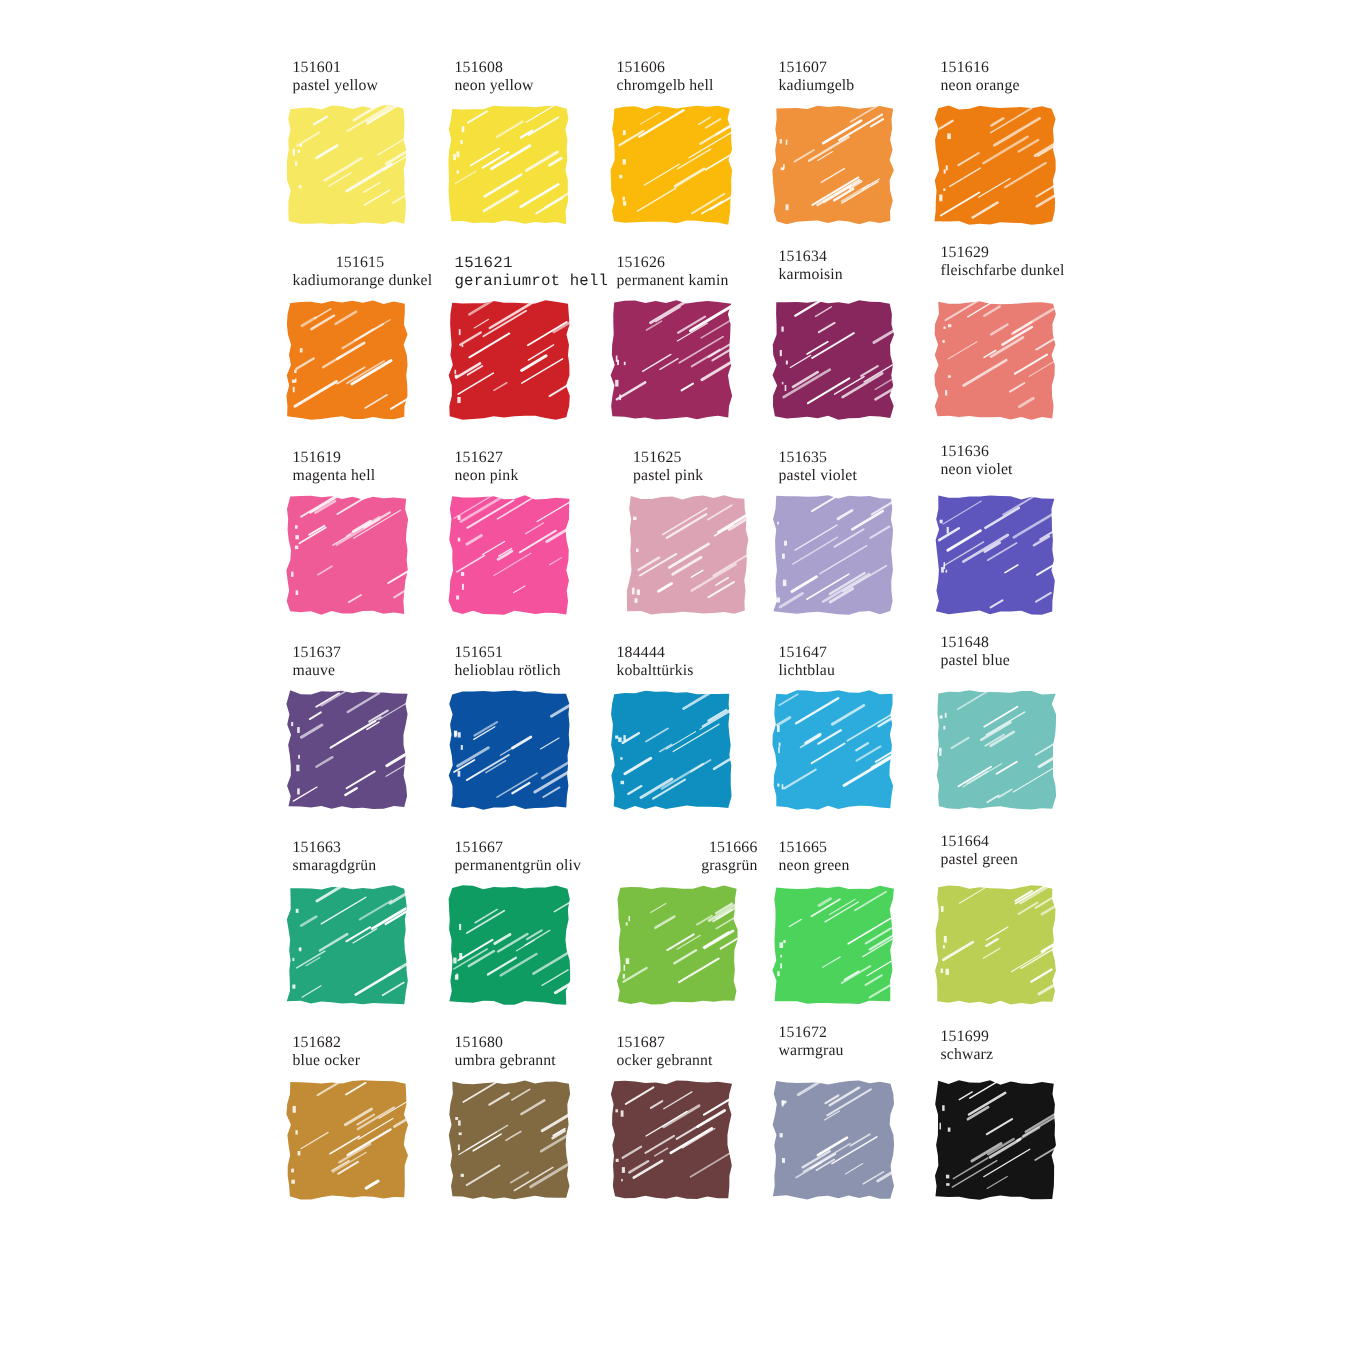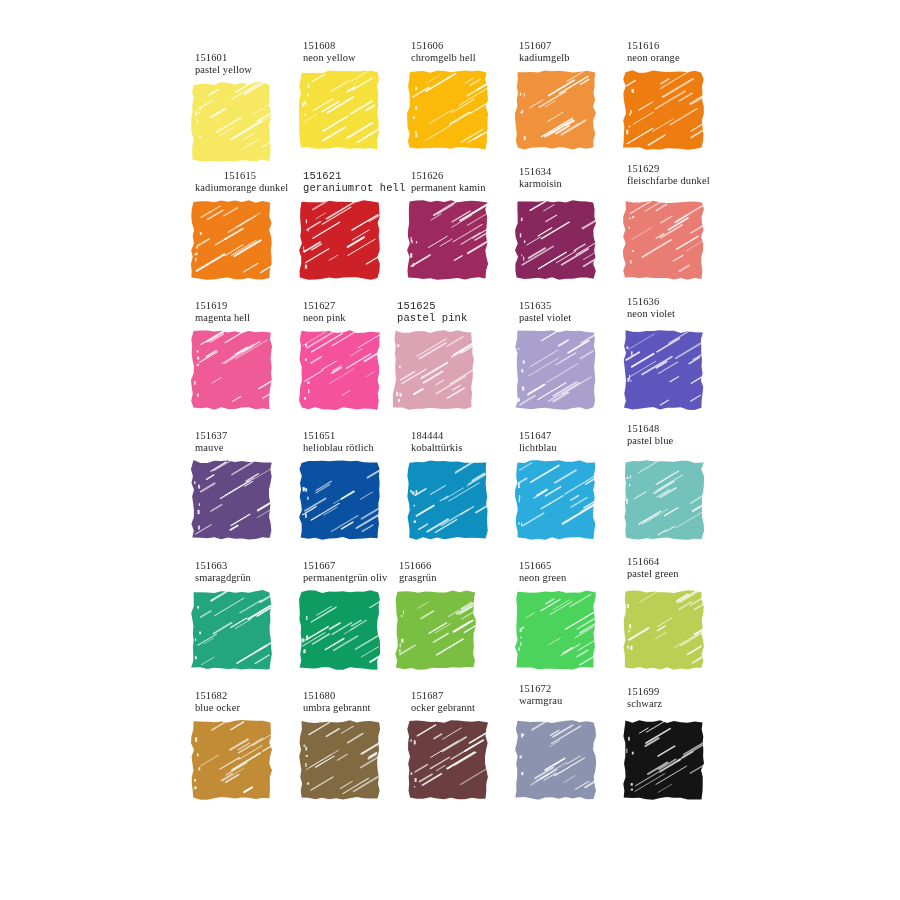--- a/index.html
+++ b/index.html
@@ -62,21 +62,21 @@
     height: 82px;
   }
 </style>
 </head>
 <body>
 
 <div id="sheet">
   <div class="grid" id="grid">
       <div class="row">
         <div class="cell" style="left: 0px;">
-          <div class="cell-labels" style="margin-top: 12px;">
+          <div class="cell-labels" style="margin-top: 0px;">
             <div class="code">151601</div>
             <div class="name">pastel yellow</div>
           </div>
           <div class="swatch-wrap">
             <svg viewBox="0 0 83 82" preserveAspectRatio="none">
               <polygon points="3.50,3.91 10.41,3.03 17.32,2.72 24.23,4.06 31.14,1.37 38.05,1.75 44.95,3.63 51.86,1.84 58.77,3.56 65.68,1.15 72.59,1.28 78.93,3.50 79.59,10.32 79.62,17.14 79.08,23.95 80.76,30.77 80.68,37.59 79.10,44.41 79.71,51.23 79.52,58.05 80.50,64.86 80.44,71.68 79.50,80.19 72.59,78.57 65.68,80.29 58.77,79.70 51.86,79.30 44.95,80.56 38.05,80.02 31.14,80.43 24.23,79.89 17.32,80.16 10.41,80.23 2.54,78.50 2.18,71.68 2.33,64.86 3.81,58.05 1.39,51.23 1.19,44.41 1.33,37.59 2.46,30.77 2.22,23.95 3.64,17.14 2.12,10.32" fill="#F7E861"></polygon>
               <line x1="41.57" y1="18.35" x2="69.15" y2="1.87" stroke="#ffffff" stroke-width="1.35" stroke-linecap="round" opacity="0.61"></line>
               <line x1="61.72" y1="34.31" x2="83.80" y2="21.11" stroke="#ffffff" stroke-width="0.73" stroke-linecap="round" opacity="0.80"></line>
               <line x1="54.72" y1="13.69" x2="78.58" y2="-0.58" stroke="#ffffff" stroke-width="0.97" stroke-linecap="round" opacity="0.93"></line>
               <line x1="52.87" y1="67.79" x2="69.71" y2="57.72" stroke="#ffffff" stroke-width="1.00" stroke-linecap="round" opacity="0.81"></line>
@@ -449,21 +449,21 @@
               <line x1="23.79" y1="40.70" x2="38.36" y2="31.99" stroke="#ffffff" stroke-width="0.85" stroke-linecap="round" opacity="0.89"></line>
               <line x1="60.07" y1="18.72" x2="89.85" y2="0.92" stroke="#ffffff" stroke-width="0.81" stroke-linecap="round" opacity="0.93"></line>
               <rect x="6.10" y="67.98" width="1.98" height="2.69" fill="#ffffff" opacity="0.85"></rect>
               <rect x="7.17" y="29.41" width="1.67" height="2.53" fill="#ffffff" opacity="0.85"></rect>
               <rect x="9.97" y="60.23" width="1.30" height="4.01" fill="#ffffff" opacity="0.85"></rect>
               <rect x="9.32" y="52.31" width="2.13" height="2.67" fill="#ffffff" opacity="0.85"></rect>
               <rect x="7.07" y="14.58" width="1.96" height="3.02" fill="#ffffff" opacity="0.85"></rect>
             </svg>
           </div>
         </div>
-        <div class="cell" style="left: 202px; font-family: Liberation Mono, monospace;">
+        <div class="cell" style="left: 227px;">
           <div class="cell-labels" style="margin-top: 0px;">
             <div class="code">151625</div>
             <div class="name">pastel pink</div>
           </div>
           <div class="swatch-wrap">
             <svg viewBox="0 0 83 82" preserveAspectRatio="none">
               <polygon points="3.50,1.68 10.41,3.71 17.32,3.73 24.23,2.25 31.14,1.96 38.05,3.99 44.95,1.96 51.86,1.37 58.77,3.03 65.68,1.16 72.59,2.98 79.25,3.50 79.51,10.32 80.64,17.14 80.21,23.95 81.88,30.77 80.63,37.59 80.84,44.41 80.42,51.23 79.15,58.05 80.04,64.86 79.28,71.68 79.50,78.01 72.59,80.12 65.68,78.93 58.77,79.66 51.86,80.02 44.95,79.39 38.05,78.78 31.14,79.65 24.23,79.80 17.32,80.63 10.41,78.38 1.07,78.50 0.93,71.68 0.91,64.86 2.61,58.05 4.02,51.23 3.43,44.41 3.24,37.59 3.70,30.77 2.89,23.95 3.73,17.14 2.45,10.32" fill="#DBA3B4"></polygon>
               <line x1="54.96" y1="17.30" x2="70.75" y2="7.86" stroke="#ffffff" stroke-width="1.28" stroke-linecap="round" opacity="0.65"></line>
               <line x1="24.86" y1="27.33" x2="54.19" y2="9.79" stroke="#ffffff" stroke-width="1.03" stroke-linecap="round" opacity="0.73"></line>
               <line x1="44.11" y1="64.76" x2="73.53" y2="47.18" stroke="#ffffff" stroke-width="1.60" stroke-linecap="round" opacity="0.58"></line>
@@ -773,21 +773,21 @@
               <line x1="31.86" y1="40.04" x2="42.01" y2="33.97" stroke="#ffffff" stroke-width="1.88" stroke-linecap="round" opacity="0.83"></line>
               <line x1="27.28" y1="60.66" x2="45.93" y2="49.51" stroke="#ffffff" stroke-width="1.51" stroke-linecap="round" opacity="0.88"></line>
               <rect x="8.10" y="46.34" width="2.10" height="4.30" fill="#ffffff" opacity="0.85"></rect>
               <rect x="8.05" y="26.94" width="1.38" height="4.11" fill="#ffffff" opacity="0.85"></rect>
               <rect x="4.17" y="49.40" width="2.23" height="3.92" fill="#ffffff" opacity="0.85"></rect>
               <rect x="6.28" y="60.07" width="1.16" height="3.08" fill="#ffffff" opacity="0.85"></rect>
               <rect x="5.28" y="60.77" width="2.26" height="3.38" fill="#ffffff" opacity="0.85"></rect>
             </svg>
           </div>
         </div>
-        <div class="cell" style="left: 204px;">
+        <div class="cell" style="left: 220px; text-align: right;">
           <div class="cell-labels" style="margin-top: 0px;">
             <div class="code">151666</div>
             <div class="name">grasgrün</div>
           </div>
           <div class="swatch-wrap">
             <svg viewBox="0 0 83 82" preserveAspectRatio="none">
               <polygon points="3.50,2.82 10.41,2.28 17.32,2.57 24.23,3.74 31.14,2.44 38.05,2.85 44.95,3.57 51.86,3.48 58.77,1.58 65.68,3.17 72.59,1.39 81.11,3.50 79.98,10.32 79.89,17.14 79.02,23.95 81.75,30.77 81.65,37.59 79.62,44.41 79.41,51.23 79.90,58.05 79.12,64.86 80.98,71.68 79.50,78.19 72.59,77.92 65.68,78.80 58.77,78.13 51.86,79.11 44.95,78.92 38.05,78.75 31.14,80.50 24.23,80.72 17.32,79.02 10.41,80.34 1.98,78.50 3.09,71.68 1.33,64.86 3.73,58.05 3.56,51.23 2.63,44.41 2.70,37.59 3.67,30.77 2.39,23.95 2.21,17.14 1.65,10.32" fill="#7BBF42"></polygon>
               <line x1="54.62" y1="27.42" x2="64.57" y2="21.47" stroke="#ffffff" stroke-width="1.22" stroke-linecap="round" opacity="0.60"></line>
               <line x1="5.64" y1="65.51" x2="21.08" y2="56.28" stroke="#ffffff" stroke-width="1.50" stroke-linecap="round" opacity="0.68"></line>
               <line x1="23.77" y1="19.33" x2="33.91" y2="13.27" stroke="#ffffff" stroke-width="0.82" stroke-linecap="round" opacity="0.67"></line>

